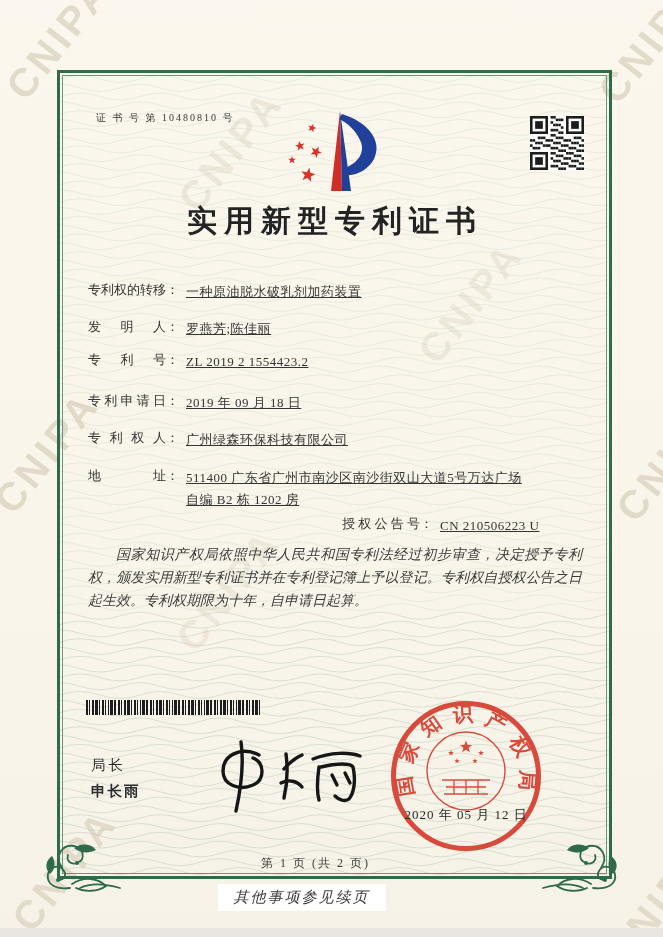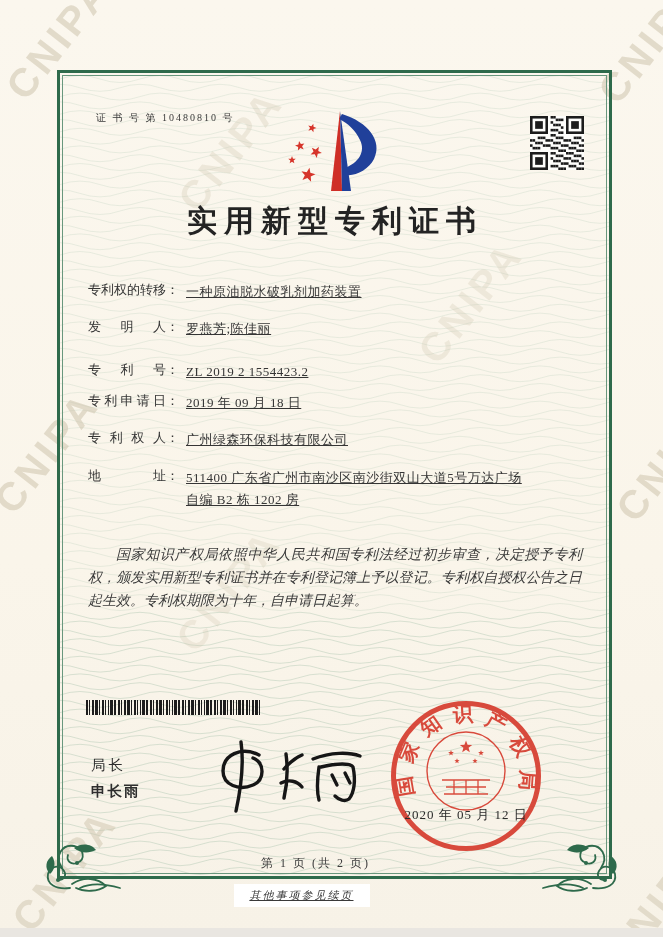--- a/index.html
+++ b/index.html
@@ -72,21 +72,21 @@
   }
   .page-info{
     position:absolute;left:0;width:663px;top:855px;text-align:center;
     font-size:12px;color:#3c3c3c;letter-spacing:2px;transform:translateX(-16px);
   }
   .corner-orn{position:absolute;}
   .corner-orn.right{transform:scaleX(-1);}
   .footer-note-wrap{position:absolute;left:0;width:663px;top:884px;text-align:center;transform:translateX(-30px);}
   .footer-note{
     display:inline-block;background:#ffffff;padding:4px 16px;
-    font-style:italic;font-size:11px;letter-spacing:2px;color:#3a3a3a;text-decoration:underline;
+    font-style:italic;font-size:15px;letter-spacing:2px;color:#3a3a3a;
   }
 </style>
 </head>
 <body>
 
 <div class="page">
 
   <svg id="waves-svg" class="waves" width="549" height="803">
       <path d="M0 6.0 q20 -7 40 0 t40 0 t40 0 t40 0 t40 0 t40 0 t40 0 t40 0 t40 0 t40 0 t40 0 t40 0 t40 0 t40 0 t40 0 t40 0" fill="none" stroke="#5e9475" stroke-width="0.8" opacity="0.16"></path>
       <path d="M-20 14.8 q20 -7 40 0 t40 0 t40 0 t40 0 t40 0 t40 0 t40 0 t40 0 t40 0 t40 0 t40 0 t40 0 t40 0 t40 0 t40 0 t40 0" fill="none" stroke="#5e9475" stroke-width="0.8" opacity="0.16"></path>
@@ -331,34 +331,37 @@
 
   <div class="doc-title">实用新型专利证书</div>
 
   <div class="fields">
     <div class="frow" style="top:0">
       <span class="flabel">专利权的转移</span><span class="fcolon">：</span><span class="fvalue">一种原油脱水破乳剂加药装置</span>
     </div>
     <div class="frow" style="top:37px">
       <span class="flabel">发明人</span><span class="fcolon">：</span><span class="fvalue">罗燕芳;陈佳丽</span>
     </div>
-    <div class="frow" style="top:80px">
+    <div class="frow" style="top:70px">
       <span class="flabel">专利号</span><span class="fcolon">：</span><span class="fvalue">ZL 2019 2 1554423.2</span>
     </div>
     <div class="frow" style="top:111px">
       <span class="flabel">专利申请日</span><span class="fcolon">：</span><span class="fvalue">2019 年 09 月 18 日</span>
     </div>
     <div class="frow" style="top:148px">
       <span class="flabel">专利权人</span><span class="fcolon">：</span><span class="fvalue">广州绿森环保科技有限公司</span>
     </div>
     <div class="frow" style="top:186px">
       <span class="flabel">地址</span><span class="fcolon">：</span><span class="fvalue" style="max-width:400px">511400 广东省广州市南沙区南沙街双山大道5号万达广场
 自编 B2 栋 1202 房</span>
     </div>
     <div class="frow" style="top:234px;width:505px">
+      <span class="grant-no-pair">
+        <span class="flabel">授权公告号</span><span class="fcolon">：</span><span class="fvalue">CN 210506223 U</span>
+      </span>
     </div>
   </div>
 
   <div class="paras">
     <p>国家知识产权局依照中华人民共和国专利法经过初步审查，决定授予专利权，颁发实用新型专利证书并在专利登记簿上予以登记。专利权自授权公告之日起生效。专利权期限为十年，自申请日起算。</p>
   </div>
 
   <svg id="barcode-svg" class="barcode" width="180" height="15">
       <rect x="0" y="0" width="2" height="15" fill="#1d1d1d"></rect>
       <rect x="3" y="0" width="1" height="15" fill="#1d1d1d"></rect>

